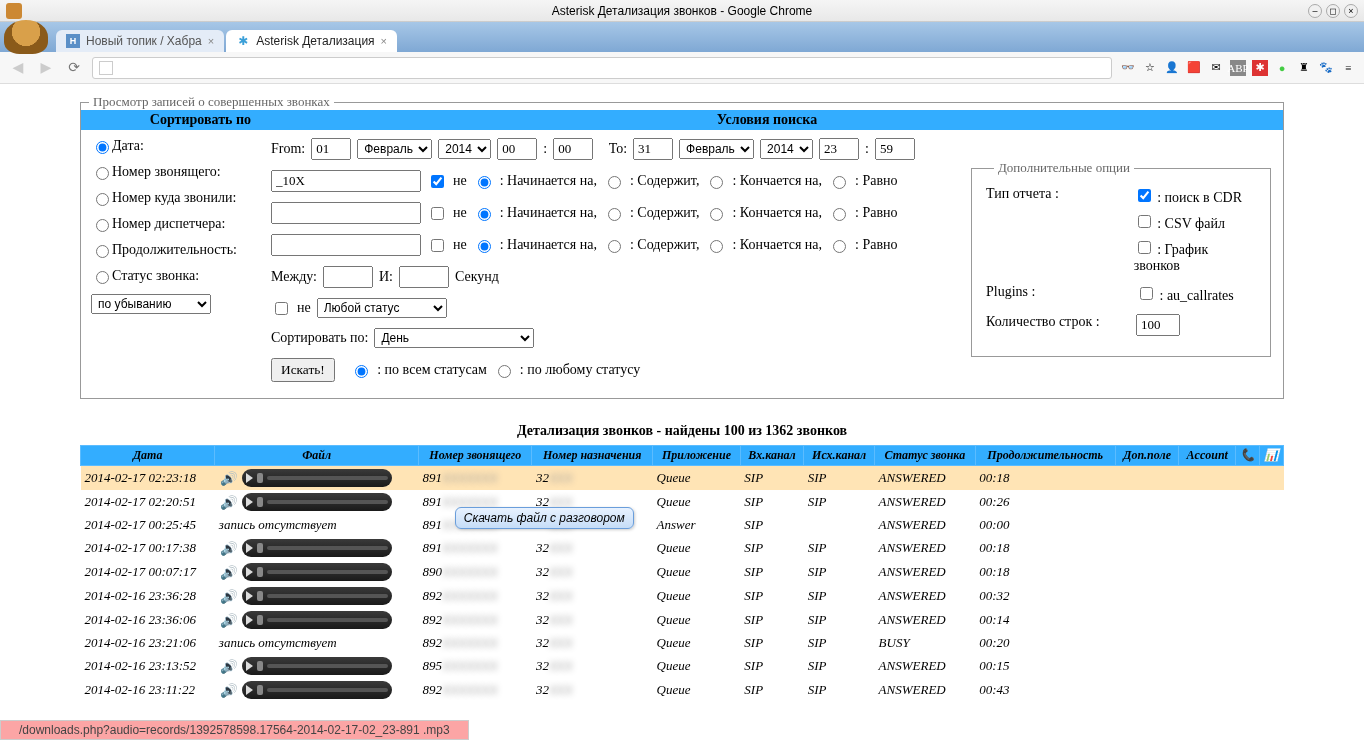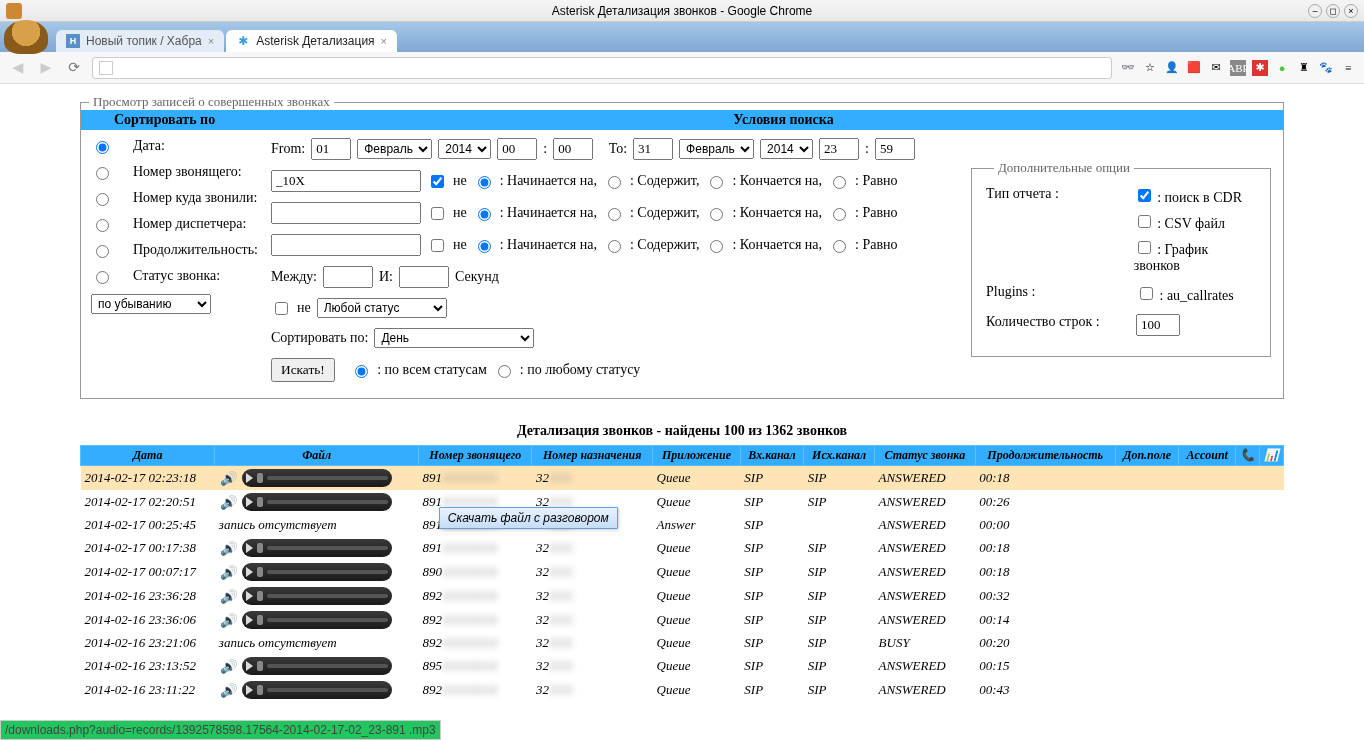--- a/index.html
+++ b/index.html
@@ -110,29 +110,29 @@
   color: #666;
   padding: 0 4px;
   margin-left: 8px;
 }
 .search-header {
   display: flex;
   background: #33adff;
   color: #000;
   font-weight: bold;
 }
-.search-header .col1 { width: 170px; text-align:left; padding:2px 0;margin-left:33px;}
+.search-header .col1 { width: 170px; text-align:right; padding:2px 0;}
 .search-header .col2 { flex:1; text-align:center; padding:2px 0;}
 .search-body {
   display: flex;
   padding: 8px 10px 16px 10px;
   gap: 10px;
 }
 .left-col { width: 170px; display:flex; flex-direction:column; gap:10px;}
-.left-col label { display:flex; align-items:center; gap:21px;}
+.left-col label { display:flex; align-items:center; gap:0;}
 .mid-col { flex:1; display:flex; flex-direction:column; gap:10px;}
 .row { display:flex; align-items:center; gap:6px; flex-wrap:wrap;}
 input[type="text"] { font-family:inherit; font-size:13px; padding:1px 3px;}
 select { font-family: Arial, sans-serif; font-size:12px; padding:1px 2px;}
 .w40{width:40px;} .w150{width:150px;} .w60{width:44px;} .w120{width:120px;} .w50{width:50px;}
 button { font-family:inherit; padding:2px 8px; cursor:pointer;}
 .extras-fs {
   border:1px solid #999;
   position:absolute;
   right:10px; top:30px;
@@ -170,31 +170,31 @@
 .audio-player .pos{width:6px;height:10px;background:#888;border-radius:2px;}
 .audio-player .track{flex:1;height:4px;background:#555;border-radius:2px;}
 .dl-icon{color:#b00;font-weight:bold;cursor:pointer;display:inline-block;padding:0 2px;}
 .blurred{color:transparent;text-shadow:0 0 6px #999;}
 .tooltip {
   position:absolute;
   background:linear-gradient(to bottom,#e8f2ff,#c6ddf7);
   border:1px solid #6a9edb;
   padding:3px 8px;
   font-family:sans-serif;font-size:12px;
-  border-radius:1px;
-  left:224px;
+  border-radius:6px;
+  left:240px;
   margin-top:-4px;
   z-index:5;
   box-shadow: 1px 1px 3px rgba(0,0,0,0.2);
 }
 .status-bar {
   position:fixed; bottom:0; left:0;
-  background:#22c55e;
+  background:#fca5a5;
   border:1px solid #ccc;
-  padding:2px 4px;
+  padding:2px 18px;
   font-family:sans-serif;font-size:12px;
   color:#444;
 }
 </style>
 </head>
 <body>
 
 <div class="window-titlebar">
   <span class="app-icon"></span>
   <span>Asterisk Детализация звонков - Google Chrome</span>

